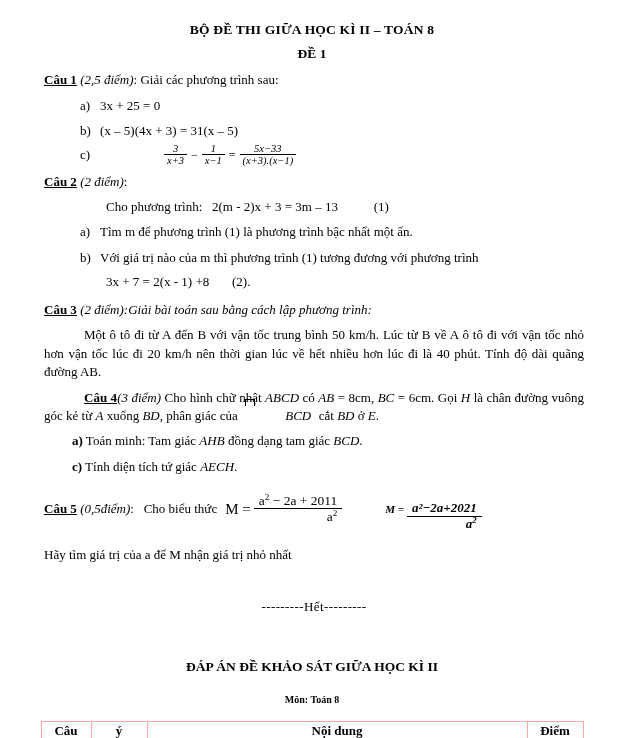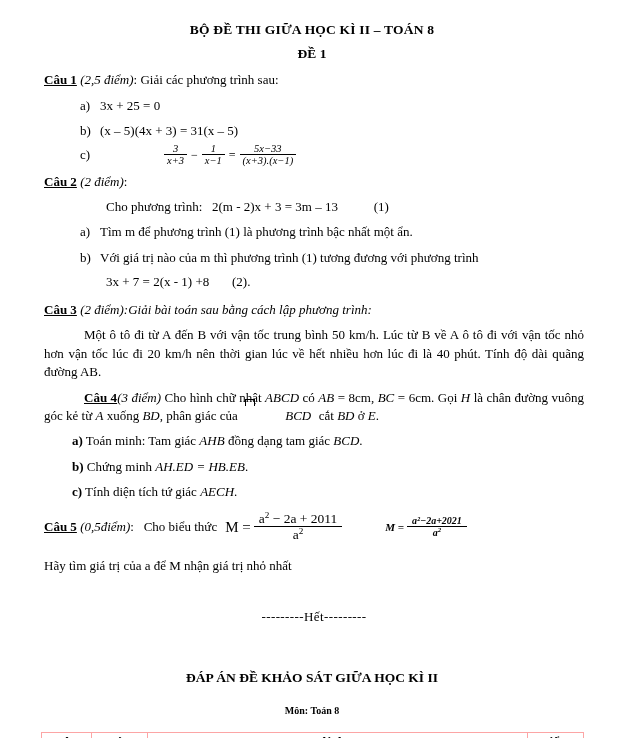--- a/index.html
+++ b/index.html
@@ -103,21 +103,21 @@
   }
   .frac .num { display: block; padding: 0 3px; }
   .frac .den {
     display: block;
     border-top: 1px solid #000;
     padding: 0 3px;
   }
   .frac-up {
     display: inline-block;
     vertical-align: middle;
-    text-align: center;
+    text-align: right;
     line-height: 1.12;
     font-size: 13.5px;
     margin: 0 3px;
     position: relative;
     top: -1px;
   }
   .frac-up .num { display: block; padding: 0 5px; }
   .frac-up .den {
     display: block;
     border-top: 1.2px solid #000;
@@ -263,38 +263,37 @@
     <p class="inner-ind"><span>3x + 7 = 2(x - 1) +8</span>&nbsp;&nbsp;&nbsp;&nbsp;&nbsp;&nbsp;&nbsp;<span>(2).</span></p>
 
     <p class="q-line"><span class="q-label">Câu 3</span> <span class="q-pts">(2 điểm)</span><span class="ital">:Giải bài toán sau bằng cách lập phương trình:</span></p>
 
     <p class="indent-para">Một ô tô đi từ A đến B với vận tốc trung bình 50 km/h. Lúc từ B về A ô tô đi với vận tốc nhỏ hơn vận tốc lúc đi 20 km/h nên thời gian lúc về hết nhiều hơn lúc đi là 40 phút. Tính độ dài quãng đường AB.</p>
 
     <p class="indent-para" style="text-indent:40px;"><span class="q-label">Câu 4</span><span class="q-pts">(3 điểm)</span> <span>Cho hình chữ nhật </span><span class="mathvar">ABCD</span><span> có </span><span class="mathvar">AB</span><span> = 8cm, </span><span class="mathvar">BC</span><span> = 6cm. Gọi </span><span class="mathvar">H</span><span> là chân đường vuông góc kẻ từ </span><span class="mathvar">A</span><span> xuống </span><span class="mathvar">BD</span><span>, phân giác của </span>&nbsp;<span class="angle-nm">BCD</span>&nbsp;<span> cắt </span><span class="mathvar">BD</span><span> ở </span><span class="mathvar">E</span><span>.</span></p>
 
     <p class="sub-b"><span class="mk">a)</span><span> Toán minh: Tam giác </span><span class="mathvar">AHB</span><span> đồng dạng tam giác </span><span class="mathvar">BCD</span><span>.</span></p>
 
-    <p class="sub-b"><span class="mk">b)</span><span> Chứng minh </span><span class="mathvar">AH.ED = HB.EB</span><span>.</span></p>
 
     <p class="sub-b"><span class="mk">c)</span><span> Tính diện tích tứ giác </span><span class="mathvar">AECH</span><span>.</span></p>
 
     <div class="cau5-row">
       <span class="cau5-lead"><span class="q-label">Câu 5</span> <span class="q-pts">(0,5điểm)</span><span>:</span>&nbsp;&nbsp;&nbsp;<span>Cho biểu thức</span></span>
 
       <span class="m-big">
         <span>M =</span>
         <span class="frac-up">
           <span class="num"><span>a</span><sup class="exp">2</sup><span> − 2a + 2011</span></span>
           <span class="den"><span>a</span><sup class="exp">2</sup></span>
         </span>
       </span>
 
       <span class="m-small">
         <span>M =</span>
-        <span class="frac-up" style="font-size:10px;">
+        <span class="frac-up" style="font-size:13px;margin-top:16px;">
           <span class="num">a²−2a+2021</span>
           <span class="den"><span>a</span><sup class="exp">2</sup></span>
         </span>
       </span>
     </div>
 
     <p class="plain" style="padding-top:14px;">Hãy tìm giá trị của a để M nhận giá trị nhỏ nhất</p>
 
     <p class="het">---------Hết---------</p>
   </div>

